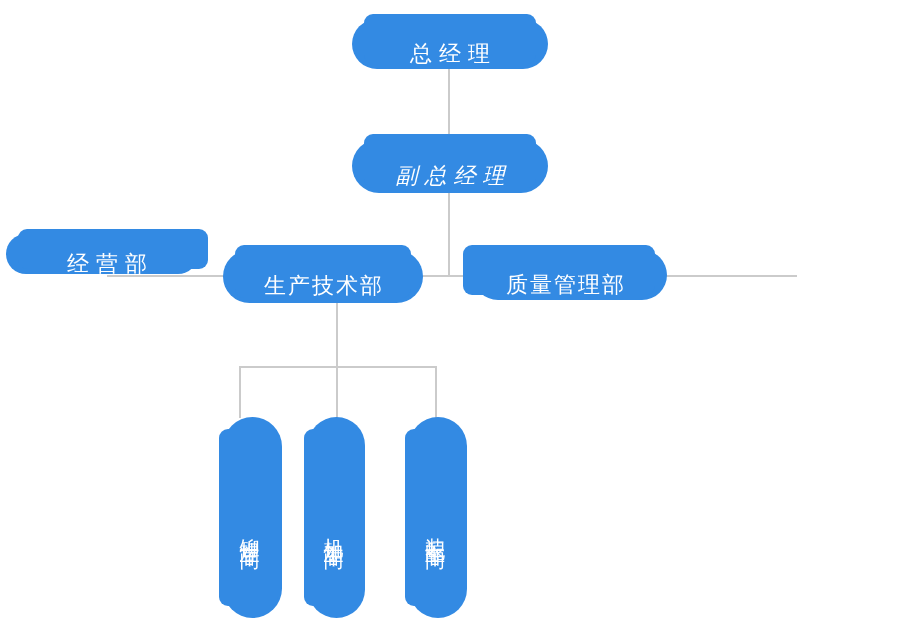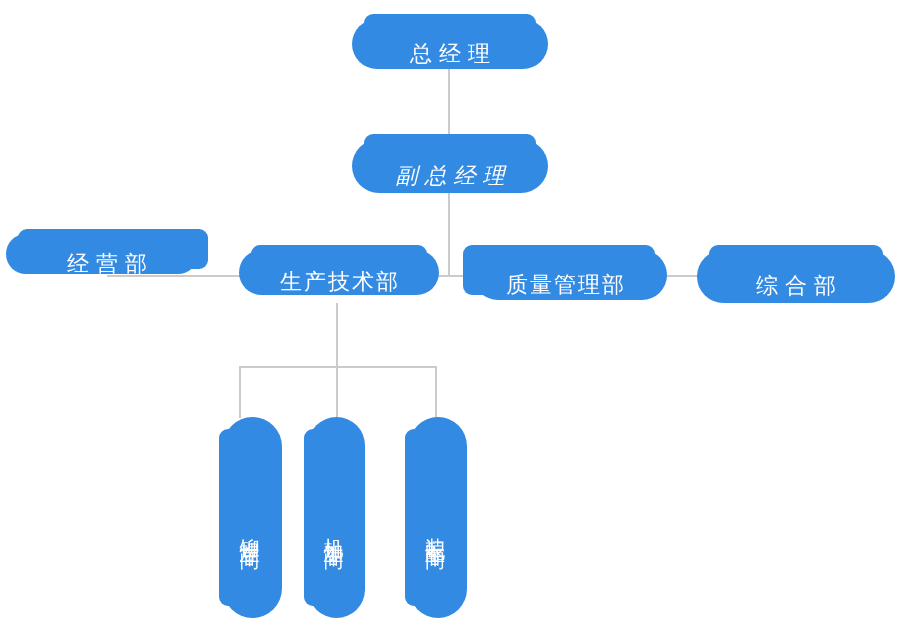--- a/index.html
+++ b/index.html
@@ -71,37 +71,32 @@
     <span class="shape rect"></span>
     <span class="label">副总经理</span>
   </div>
 
   <div class="node h bulge-left" style="left:6px;top:229px;width:202px;height:45px;">
     <span class="shape pill"></span>
     <span class="shape rect"></span>
     <span class="label">经营部</span>
   </div>
 
-  <div class="node h bulge-both ls-narrow" style="left:239px;top:245px;width:200px;height:50px;">
+  <div class="node h bulge-both ls-narrow" style="left:223px;top:245px;width:200px;height:58px;">
     <span class="shape pill"></span>
     <span class="shape rect"></span>
     <span class="label">生产技术部</span>
   </div>
 
   <div class="node h bulge-right ls-narrow" style="left:463px;top:245px;width:204px;height:55px;">
     <span class="shape pill"></span>
     <span class="shape rect"></span>
     <span class="label">质量管理部</span>
   </div>
 
-  <div class="node h bulge-both" style="left:697px;top:245px;width:198px;height:58px;">
-    <span class="shape pill"></span>
-    <span class="shape rect"></span>
-    <span class="label">综合部</span>
-  </div>
 
   <div class="node v" style="left:219px;top:417px;width:63px;height:201px;">
     <span class="shape pill"></span>
     <span class="shape rect"></span>
     <span class="label">铆焊车间</span>
   </div>
 
   <div class="node v" style="left:304px;top:417px;width:61px;height:201px;">
     <span class="shape pill"></span>
     <span class="shape rect"></span>

